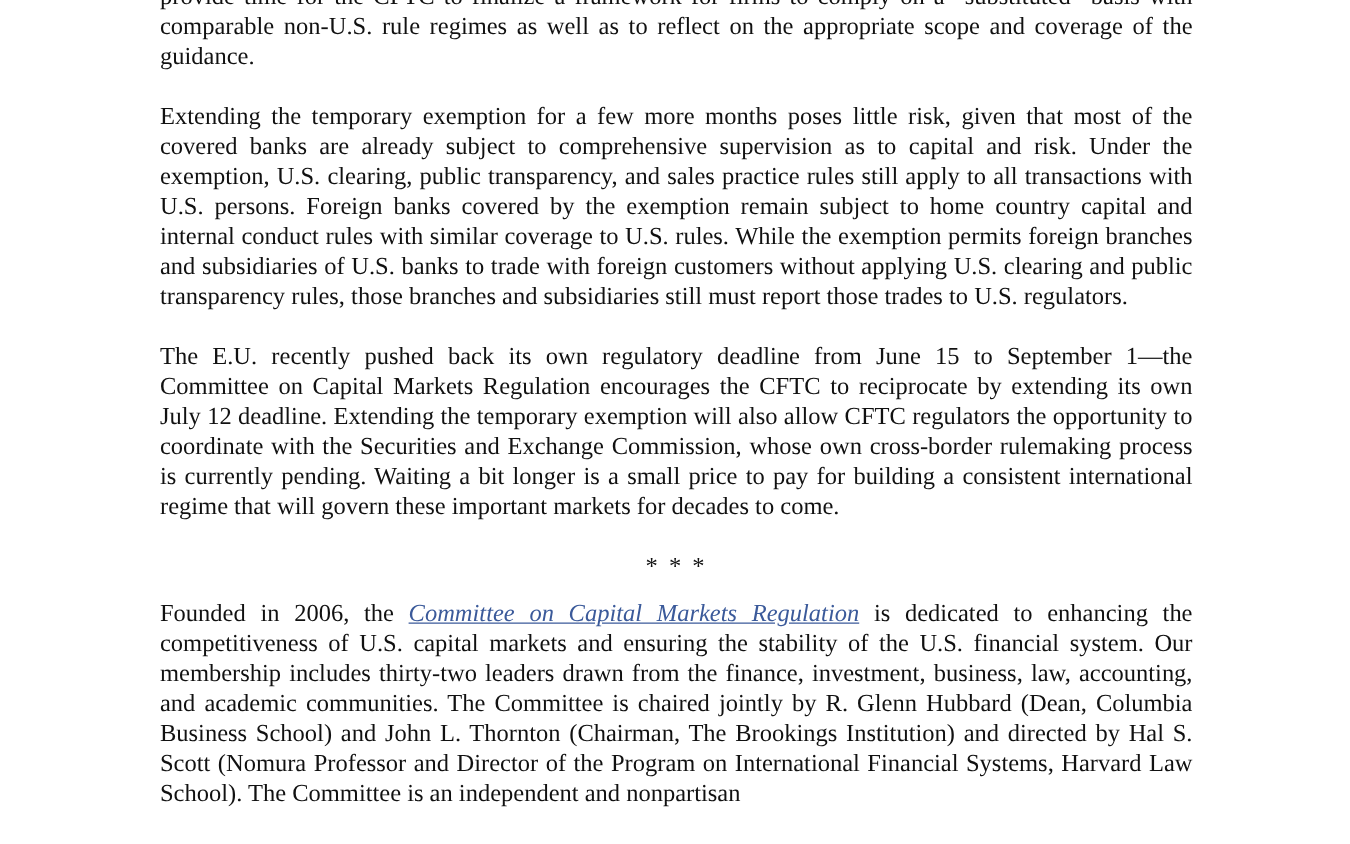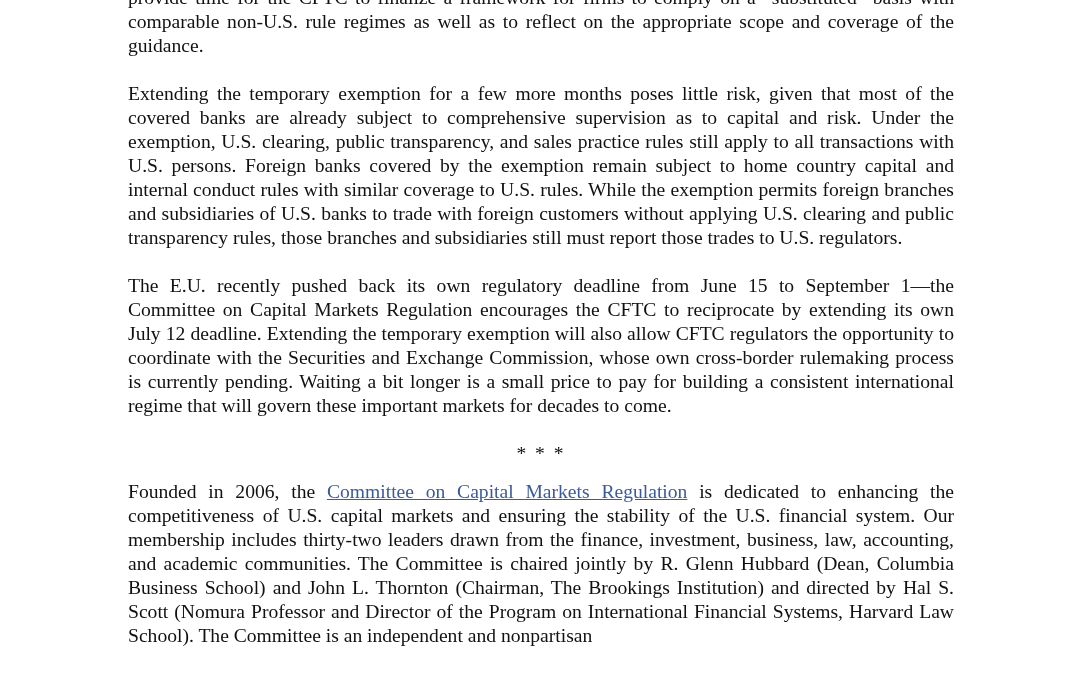--- a/index.html
+++ b/index.html
@@ -26,20 +26,21 @@
   .para.last { margin-bottom: 0; }
   .sep {
     text-align: center;
     margin: 0 0 14px 0;
     letter-spacing: 2px;
   }
   .link {
     color: #3b5a9a;
     text-decoration: underline;
     text-decoration-color: #3b5a9a;
+    font-style: italic;
   }
 </style>
 </head>
 <body>
 
 <div class="page">
   <p class="para">provide time for the CFTC to finalize a framework for firms to comply on a “substituted” basis with comparable non-U.S. rule regimes as well as to reflect on the appropriate scope and coverage of the guidance.</p>
   <p class="para">Extending the temporary exemption for a few more months poses little risk, given that most of the covered banks are already subject to comprehensive supervision as to capital and risk. Under the exemption, U.S. clearing, public transparency, and sales practice rules still apply to all transactions with U.S. persons. Foreign banks covered by the exemption remain subject to home country capital and internal conduct rules with similar coverage to U.S. rules. While the exemption permits foreign branches and subsidiaries of U.S. banks to trade with foreign customers without applying U.S. clearing and public transparency rules, those branches and subsidiaries still must report those trades to U.S. regulators.</p>
   <p class="para">The E.U. recently pushed back its own regulatory deadline from June 15 to September 1—the Committee on Capital Markets Regulation encourages the CFTC to reciprocate by extending its own July 12 deadline. Extending the temporary exemption will also allow CFTC regulators the opportunity to coordinate with the Securities and Exchange Commission, whose own cross-border rulemaking process is currently pending. Waiting a bit longer is a small price to pay for building a consistent international regime that will govern these important markets for decades to come.</p>
   <div class="sep">* * *</div>

